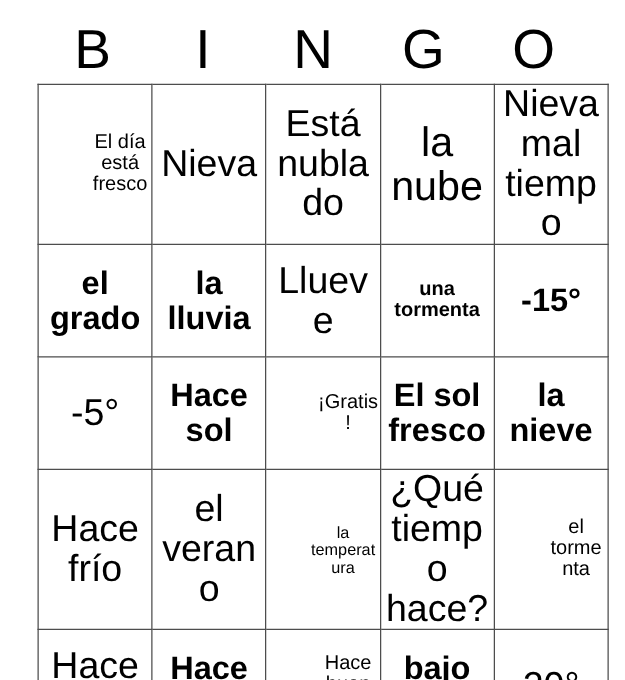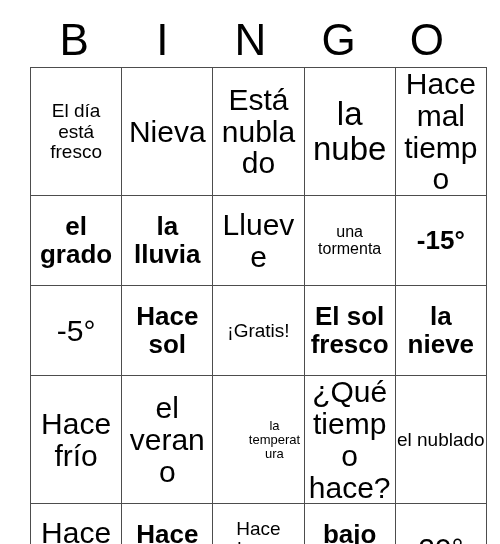--- a/index.html
+++ b/index.html
@@ -56,22 +56,22 @@
   }
   .cell-text {
     display: block;
     line-height: 1.06;
     color: #000000;
   }
   .fs-xxl { font-size: 33px; }
   .fs-xl  { font-size: 30px; }
   .fs-lg  { font-size: 26px; font-weight: bold; }
   .fs-md  { font-size: 30px; }
-  .fs-sm  { font-size: 19px; }
-  .fs-xs  { font-size: 16px; }
+  .fs-sm  { font-size: 16px; padding-left: 40px; }
+  .fs-xs  { font-size: 16px; font-weight: bold; }
   .fs-xxs { font-size: 13px; margin-left: 32px; }
 </style>
 </head>
 <body>
 
 <div class="card">
 
   <div class="header-row">
     <div class="header-cell">B</div>
     <div class="header-cell">I</div>
@@ -89,21 +89,21 @@
         <td>
             <span class="cell-text fs-xl">Nieva</span>
           </td>
         <td>
             <span class="cell-text fs-md">Está nublado</span>
           </td>
         <td>
             <span class="cell-text fs-xxl">la nube</span>
           </td>
         <td>
-            <span class="cell-text fs-md">Hace mal tiempo</span>
+            <span class="cell-text fs-md">Nieva mal tiempo</span>
           </td>
       </tr>
       <tr>
         <td>
             <span class="cell-text fs-lg">el grado</span>
           </td>
         <td>
             <span class="cell-text fs-lg">la lluvia</span>
           </td>
         <td>
@@ -140,21 +140,21 @@
         <td>
             <span class="cell-text fs-md">el verano</span>
           </td>
         <td>
             <span class="cell-text fs-xxs">la temperatura</span>
           </td>
         <td>
             <span class="cell-text fs-md">¿Qué tiempo hace?</span>
           </td>
         <td>
-            <span class="cell-text fs-sm">el nublado</span>
+            <span class="cell-text fs-sm">el tormenta</span>
           </td>
       </tr>
       <tr>
         <td>
             <span class="cell-text fs-md">Hace viento</span>
           </td>
         <td>
             <span class="cell-text fs-lg">Hace calor</span>
           </td>
         <td>

